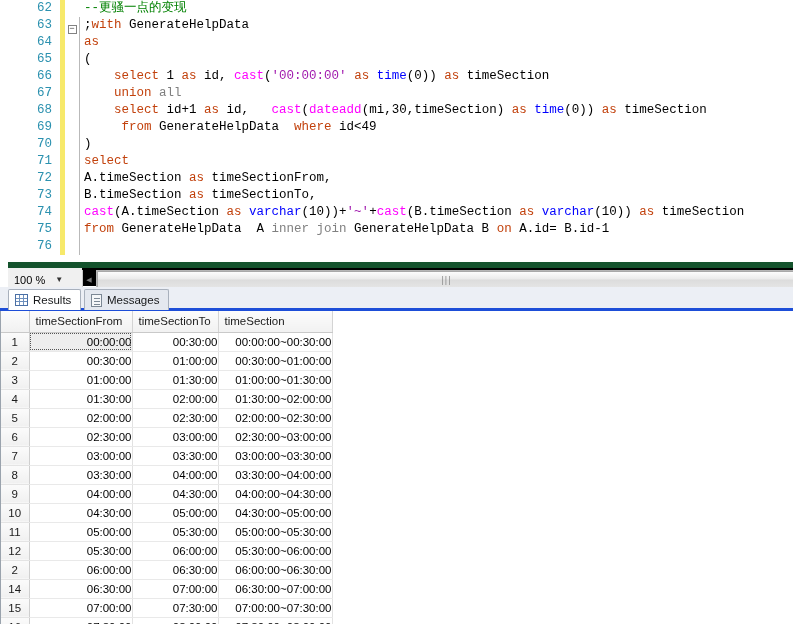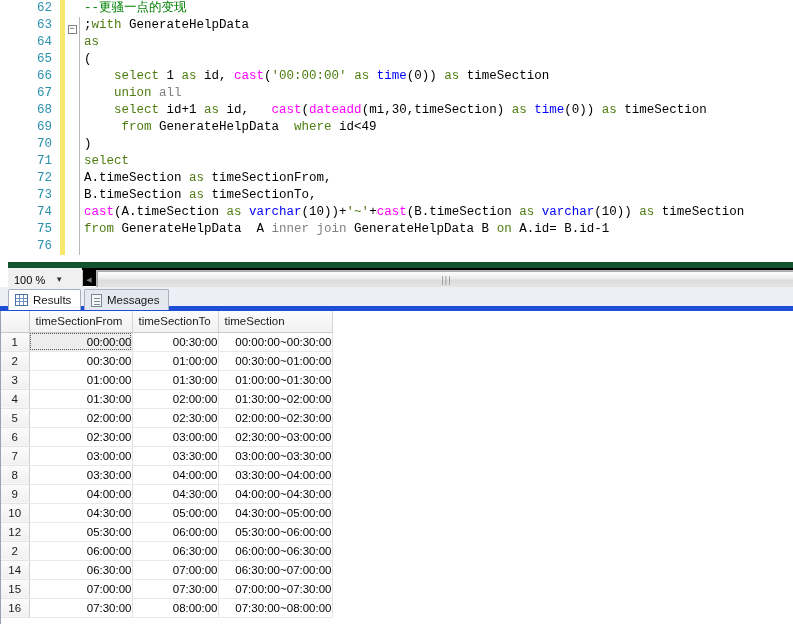--- a/index.html
+++ b/index.html
@@ -93,23 +93,23 @@
   .vbar-none {
     display: inline-block;
     width: 1px;
     height: 17px;
     vertical-align: top;
     margin-right: 4px;
   }
   .codetext { display: inline-block; vertical-align: top; }
 
   
-  .k  { color: #4d7c0f; }            
+  .k  { color: #c2410c; }            
   .f  { color: #ff00ff; }            
-  .s  { color: #4d7c0f; }            
+  .s  { color: #a21caf; }            
   .g  { color: #808080; }            
   .c  { color: #008000; }            
   .p  { color: #000000; }            
   .dt { color: #0000ff; }            
 
   
   #zoom-bar {
     position: absolute;
     left: 8px; top: 262px;
     width: 793px;
@@ -178,21 +178,21 @@
     line-height: 9px;
   }
 
   
   #tab-strip {
     position: absolute;
     left: 0; top: 287px;
     width: 793px;
     height: 24px;
     background: #eceff5;
-    border-bottom: 5px solid #1d4ed8;
+    border-bottom: 3px solid #1d4ed8;
     box-sizing: border-box;
   }
   .rtab {
     position: absolute;
     top: 2px;
     height: 21px;
     display: flex;
     align-items: center;
     padding: 0 9px 0 6px;
     font-size: 11.5px;
@@ -425,20 +425,26 @@
           <td class="cell w-to">04:30:00</td>
           <td class="cell w-sec">04:00:00~04:30:00</td>
         </tr>
         <tr>
           <td class="col-rownum">10</td>
           <td class="cell w-from">04:30:00</td>
           <td class="cell w-to">05:00:00</td>
           <td class="cell w-sec">04:30:00~05:00:00</td>
         </tr>
         <tr>
+          <td class="col-rownum">11</td>
+          <td class="cell w-from">05:00:00</td>
+          <td class="cell w-to">05:30:00</td>
+          <td class="cell w-sec">05:00:00~05:30:00</td>
+        </tr>
+        <tr>
           <td class="col-rownum">12</td>
           <td class="cell w-from">05:30:00</td>
           <td class="cell w-to">06:00:00</td>
           <td class="cell w-sec">05:30:00~06:00:00</td>
         </tr>
         <tr>
           <td class="col-rownum">2</td>
           <td class="cell w-from">06:00:00</td>
           <td class="cell w-to">06:30:00</td>
           <td class="cell w-sec">06:00:00~06:30:00</td>

